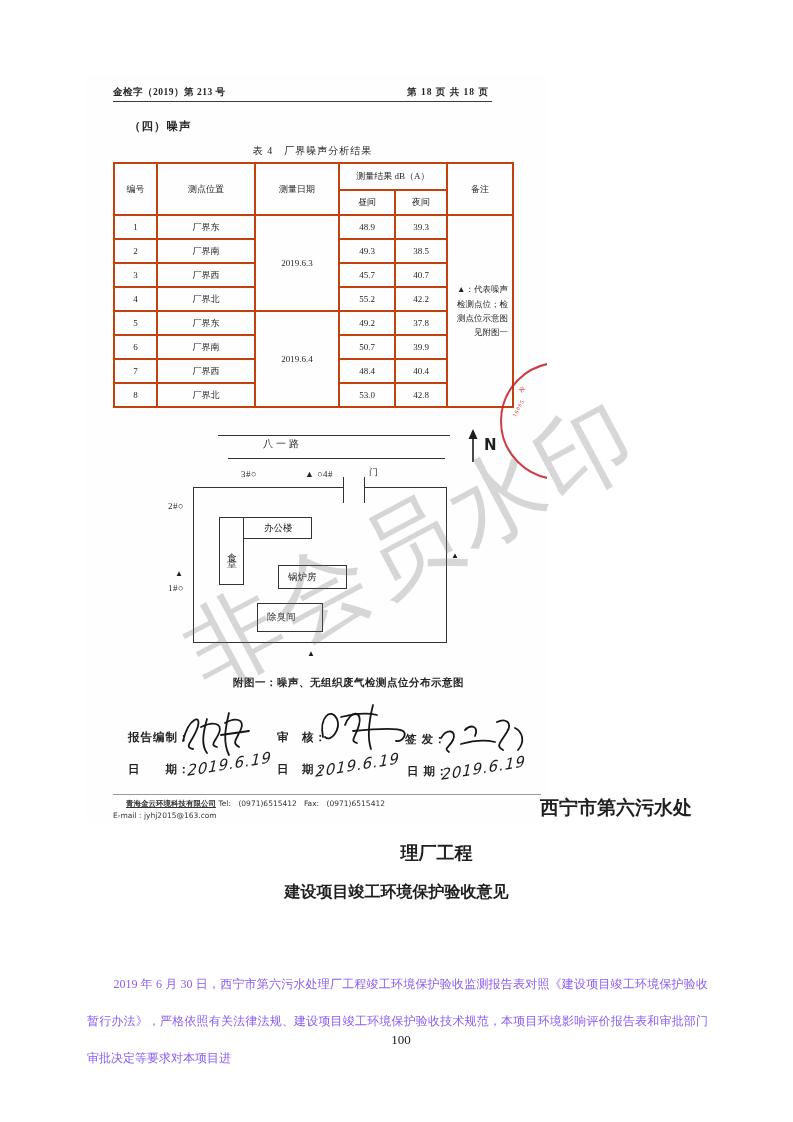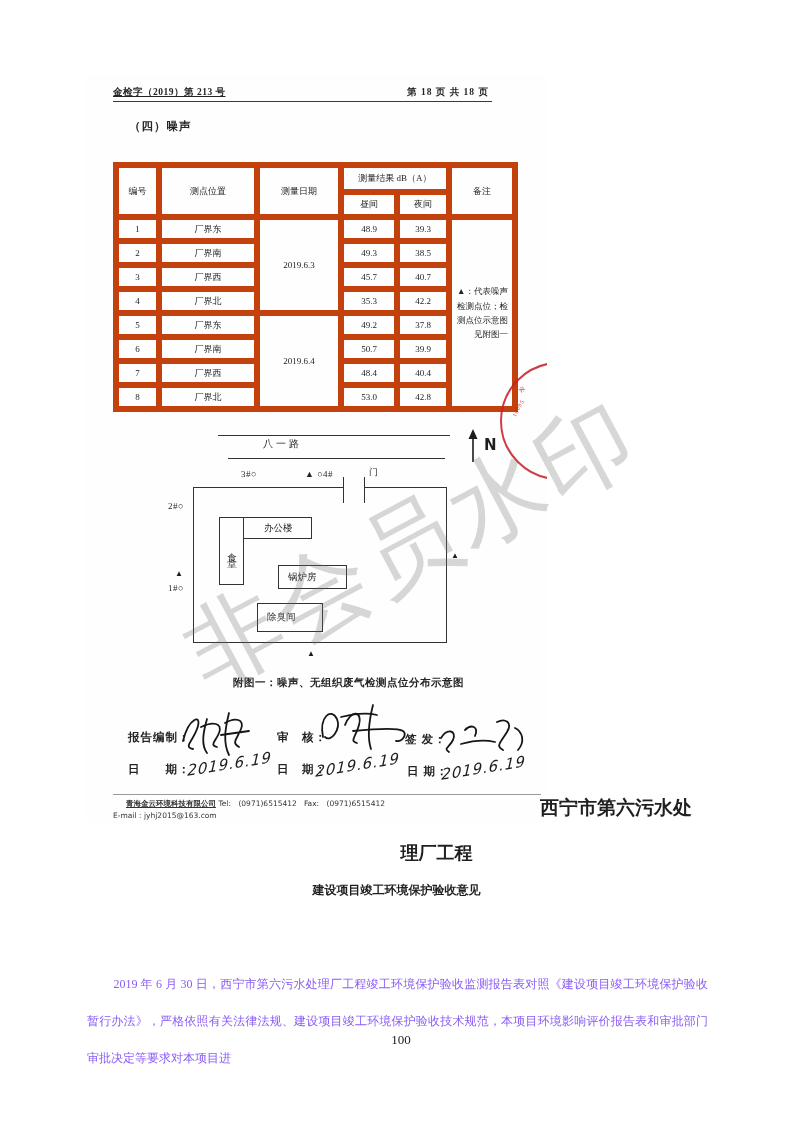--- a/index.html
+++ b/index.html
@@ -6,30 +6,30 @@
   html,body { background:#ffffff; }
   .page { position:relative; width:793px; height:1122px; background:#ffffff; overflow:hidden;
           font-family:"Liberation Serif", serif; color:#1f1f1f; }
   .abs { position:absolute; }
 
   
   .scan { position:absolute; left:85px; top:75px; width:462px; height:748px;
           background:#fefefe; overflow:hidden; }
   .scan-text { font-family:"Liberation Serif", serif; color:#242424; }
 
-  .doc-number { left:28px; top:11px; font-size:9.5px; font-weight:600; letter-spacing:.5px;text-decoration:underline; }
+  .doc-number { left:28px; top:11px; font-size:9.5px; font-weight:600; letter-spacing:.5px; }
   .page-info  { left:322px; top:11px; font-size:9.5px; font-weight:600; letter-spacing:1px; }
   .header-rule{ left:28px; top:26px; width:379px; height:1.3px; background:#3a3a3a; }
 
   .section-title { left:44px; top:44px; font-size:11.5px; font-weight:700; letter-spacing:1px; }
   .table-title   { left:28px; top:69px; width:399px; text-align:center; font-size:10px; letter-spacing:1px; }
 
   .ntable { position:absolute; left:28px; top:87px; border-collapse:collapse; table-layout:fixed;
             font-size:9px; color:#242424; }
-  .ntable td { border:6px solid #c2410c; text-align:center; vertical-align:middle; padding:0; }
+  .ntable td { border:2px solid #c2410c; text-align:center; vertical-align:middle; padding:0; }
   .ntable .remark-cell { font-size:8.5px; text-align:right; padding:3px 4px; line-height:1.7; vertical-align:middle; }
 
   
   .seal { left:415px; top:287px; width:118px; height:118px; border-radius:50%;
           border:2.5px solid rgba(200,32,42,.88); }
   .seal-digits { left:424px; top:330px; font-size:5.5px; color:#c8202a;
                  transform:rotate(-62deg); letter-spacing:1px; }
   .seal-mark { left:434px; top:310px; font-size:7px; color:#c8202a; transform:rotate(-40deg); }
 
   
@@ -64,37 +64,38 @@
 
   
   .watermark { left:156px; top:492px; width:510px; height:105px; line-height:105px; text-align:center;
                font-size:95px; color:rgba(110,110,110,.28); letter-spacing:4px; white-space:nowrap;
                transform:rotate(-28deg); font-family:"Liberation Sans", sans-serif; z-index:9;
                pointer-events:none; }
 
   
   .doc-title-1 { left:540px; top:795px; font-size:19px; font-weight:700; }
   .doc-title-2 { left:0; top:841px; width:793px; text-align:center; font-size:18px; font-weight:700;margin-left:40px; }
-  .doc-heading { left:0; top:882px; width:793px; text-align:center; font-size:12px; font-weight:700; }
+  .doc-heading { left:0; top:882px; width:793px; text-align:center; font-size:16px; font-weight:700; }
   .doc-paragraph { left:87px; top:966px; width:621px; font-size:12px; line-height:37px;
                    text-align:justify; text-indent:2.2em; color:#8b5cf6; }
   .page-num { left:0; top:1032px; width:793px; text-align:center; font-size:13px; color:#222;padding-left:9px; }
 </style>
 </head>
 <body>
 
 <div class="page">
 
   <div class="scan">
 
     <div class="abs scan-text doc-number">金检字（2019）第 213 号</div>
     <div class="abs scan-text page-info">第 18 页 共 18 页</div>
     <div class="abs header-rule"></div>
 
     <div class="abs scan-text section-title">（四）噪声</div>
+    <div class="abs scan-text table-title">表 4　厂界噪声分析结果</div>
 
     <table class="ntable">
       <colgroup>
         <col style="width:43px">
           <col style="width:98px">
           <col style="width:84px">
         <col style="width:56px">
           <col style="width:52px">
           <col style="width:66px">
       </colgroup>
@@ -126,21 +127,21 @@
       </tr>
       <tr style="height:24px">
         <td>3</td>
         <td>厂界西</td>
         <td>45.7</td>
         <td>40.7</td>
       </tr>
       <tr style="height:24px">
         <td>4</td>
         <td>厂界北</td>
-        <td>35.3</td>
+        <td>55.2</td>
         <td>42.2</td>
       </tr>
       <tr style="height:24px">
         <td>5</td>
         <td>厂界东</td>
         <td rowspan="4">2019.6.4</td>
         <td>49.2</td>
         <td>37.8</td>
       </tr>
       <tr style="height:24px">

